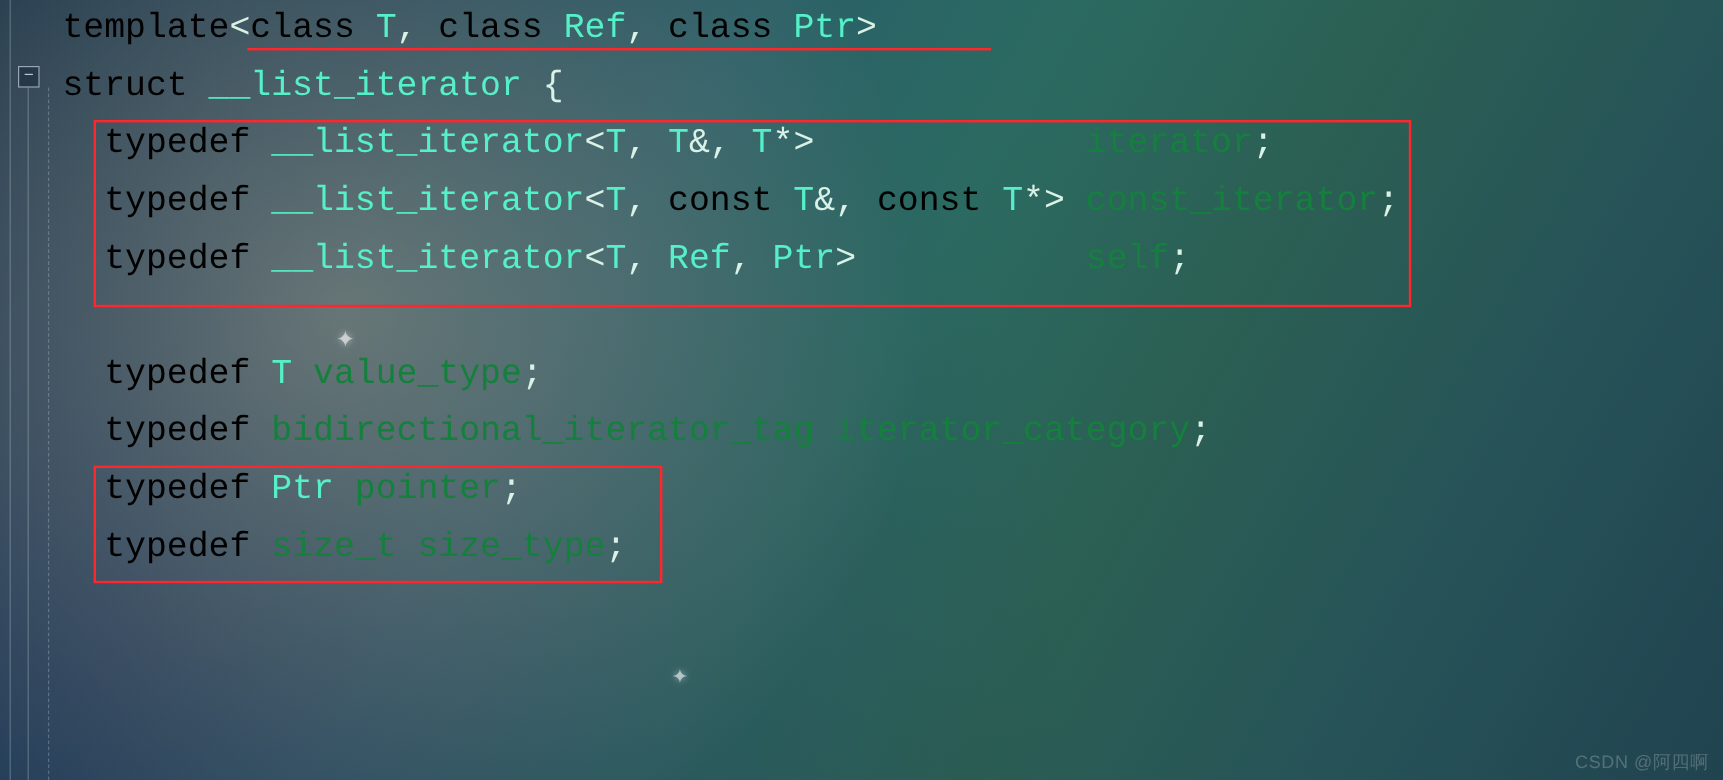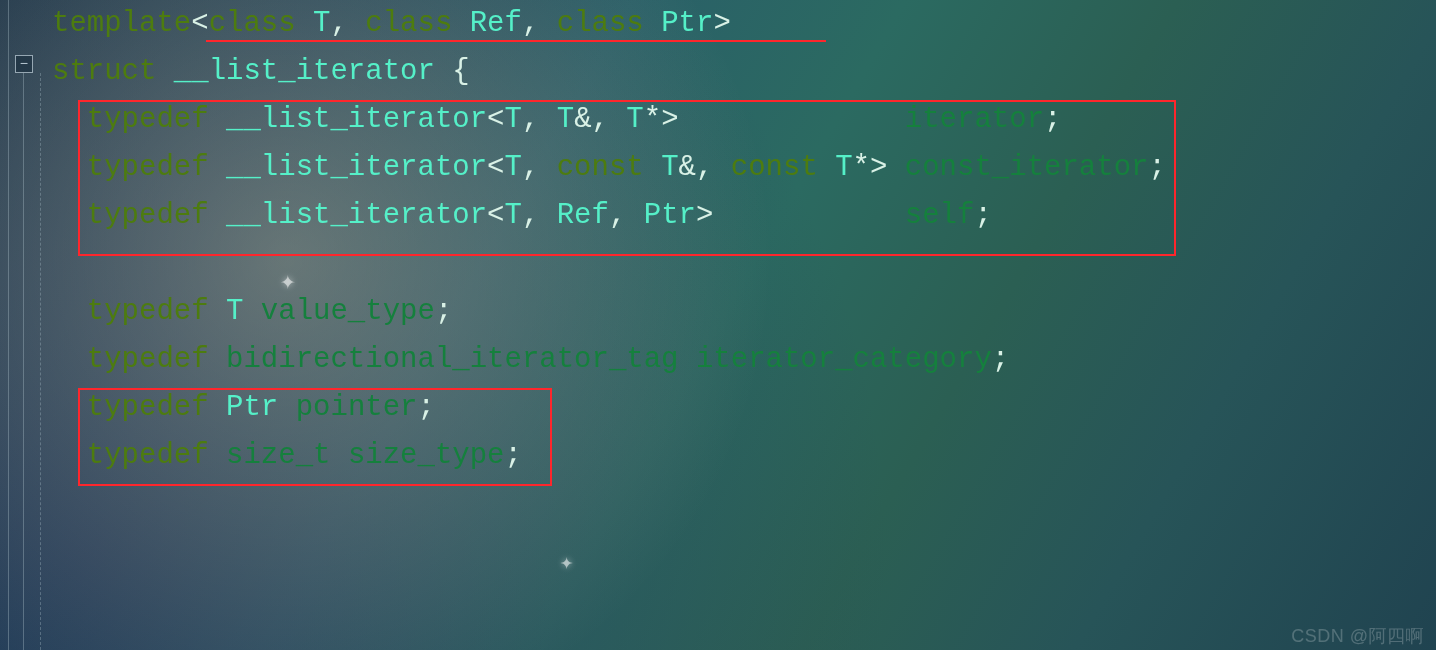--- a/index.html
+++ b/index.html
@@ -75,21 +75,21 @@
     flex: 1 1 auto;
     position: relative;
     padding-top: 0;
   }
   .line {
     height: 48px;
     white-space: pre;
     position: relative;
     padding-left: 6px;
   }
-  .tok-kw      { color: #4d7c0f; }      
+  .tok-kw      { color: #000000; }      
   .tok-type    { color: #55f0c8; }      
   .tok-ident   { color: #15803d; }      
   .tok-punct   { color: #d9f1e6; }
   .tok-op      { color: #d9f1e6; }
   .code-line span { display:inline; }
   
   .underline-red {
     position: absolute;
     height: 2px;
     background: #ff262c;
@@ -101,21 +101,21 @@
     pointer-events: none;
     background: transparent;
   }
   
   .watermark {
     position: absolute;
     right: 12px;
     bottom: 6px;
     color: rgba(255,255,255,0.22);
     font-family: Arial, sans-serif;
-    font-size: 18px;
+    font-size: 15px;
     line-height: 16px;
     letter-spacing: 0.5px;
   }
   
   .sparkle {
     position: absolute;
     color: rgba(255,255,255,0.55);
     font-size: 26px;
     pointer-events: none;
     text-shadow: 0 0 6px rgba(255,255,255,0.5);

